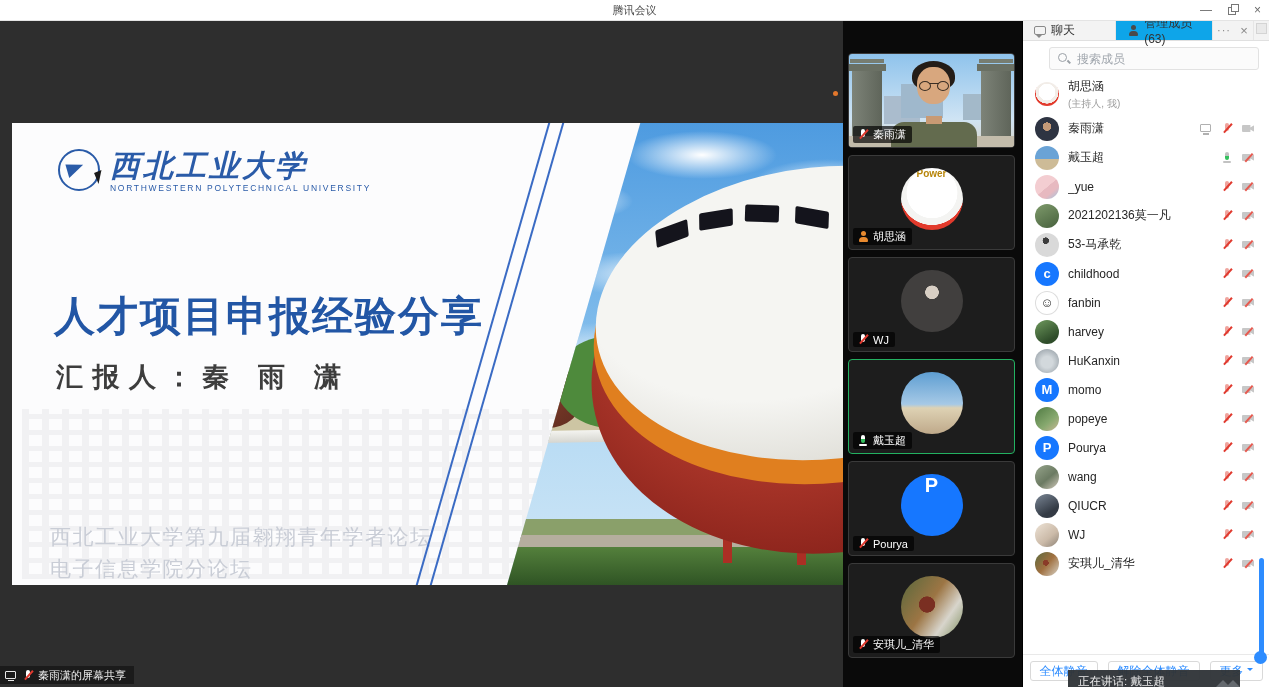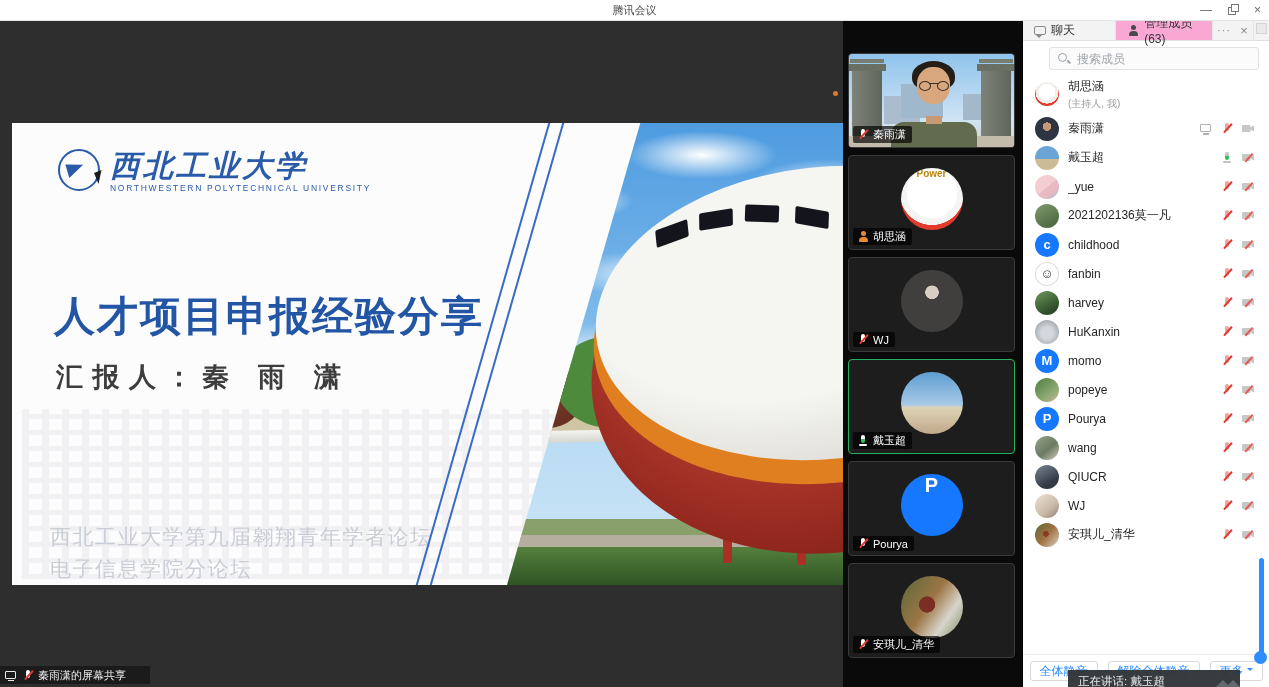--- a/index.html
+++ b/index.html
@@ -44,21 +44,21 @@
   .trs{background:#ab2f24;}
   .belly{left:84px;top:70px;width:470px;height:360px;border-radius:50%;transform:rotate(-6deg);
          background:radial-gradient(ellipse at 42% 32%,#b0392c 0 40%,#8c241c 72%,#6e1a13);}
   .oband{left:86px;top:58px;width:466px;height:302px;border-radius:50%;transform:rotate(-6deg);background:#e07f1f;}
   .fus{left:88px;top:44px;width:460px;height:292px;border-radius:50%;transform:rotate(-6deg);
        background:radial-gradient(ellipse at 38% 36%,#f5f5f2 0 46%,#e3e2dc 70%,#cdccc4);}
   .cw{background:#14141c;height:17px;width:34px;border-radius:2px;}
   .bwin{left:363px;top:112px;width:13px;height:28px;background:#3a6fd8;border-radius:2px;transform:rotate(9deg);}
   
   .share-badge{position:absolute;left:0;bottom:3px;height:16px;background:#1b1b1b;display:flex;align-items:center;gap:3px;
-               padding:1px 24px 1px 4px;color:#f0f0f0;font-size:11px;z-index:40;}
+               padding:1px 8px 1px 4px;color:#f0f0f0;font-size:11px;z-index:40;}
   
   .strip{position:absolute;left:843px;top:20px;width:179px;bottom:0;background:#0a0a0a;padding-top:33px;box-sizing:border-box;}
   .tile{position:relative;width:165px;height:93px;margin:0 6px 7px 5px;background:#1d1d1d;border:1px solid #3a3a3a;border-radius:4px;overflow:hidden;}
   .tile.speaking{border:1.5px solid #23b161;}
   .t-av{position:absolute;left:50%;top:12px;transform:translateX(-50%);width:62px;height:62px;border-radius:50%;
         display:flex;align-items:flex-start;justify-content:center;overflow:hidden;}
   .t-av i{font-style:normal;font-weight:bold;}
   .t-label{position:absolute;left:4px;bottom:4px;display:flex;align-items:center;gap:3px;background:rgba(0,0,0,.68);
            border-radius:2px;padding:1px 6px 1px 3px;color:#fff;font-size:11px;z-index:5;}
   .t-label b{font-weight:normal;}
@@ -78,21 +78,21 @@
       background:linear-gradient(#3a2e24,#3a2e24) center 2px/10px 1px no-repeat;}
   .sc-glasses::before,.sc-glasses::after{content:"";position:absolute;top:0;width:10px;height:8px;border:1.3px solid #3a2e24;border-radius:50%;}
   .sc-glasses::before{left:0;} .sc-glasses::after{right:0;}
   .sc-body{left:42px;bottom:0;width:86px;height:25px;border-radius:13px 13px 0 0;background:#636b4e;}
   .sc-body::before{content:"";position:absolute;left:35px;top:-6px;width:16px;height:8px;background:#c89a74;}
   
   .panel{position:absolute;left:1022px;top:20px;right:0;bottom:0;background:#fff;display:flex;flex-direction:column;border-left:1px solid #000;}
   .tabbar{height:20px;background:#f3f3f3;border-bottom:1px solid #e0e0e0;display:flex;align-items:stretch;flex:none;}
   .tab{display:flex;align-items:center;gap:4px;padding:0 10px;font-size:12px;color:#333;cursor:pointer;border-right:1px solid #e6e6e6;}
   .tab.chat{flex:1;}
-  .tab.members{flex:1.05;background:#f9a8d4;}
+  .tab.members{flex:1.05;background:#0ea5e9;}
   .tb-more{width:22px;display:flex;align-items:center;justify-content:center;color:#888;font-size:11px;letter-spacing:1px;cursor:pointer;}
   .tb-close{width:18px;display:flex;align-items:center;justify-content:center;color:#888;font-size:13px;cursor:pointer;}
   .tb-strip{width:15px;border-left:1px solid #e6e6e6;display:flex;align-items:flex-start;justify-content:center;padding-top:3px;}
   .tb-sq{width:9px;height:9px;background:#e9e9e9;border:1px solid #d4d4d4;}
   .searchwrap{padding:6px 10px 4px 26px;flex:none;}
   .searchbox{height:21px;border:1px solid #e2e2e2;border-radius:3px;background:#fbfbfb;display:flex;align-items:center;padding:0 7px;gap:5px;}
   .searchbox input{border:none;outline:none;background:transparent;font-size:12px;color:#333;width:100%;font-family:inherit;}
   .searchbox input::placeholder{color:#a0a6ad;}
   .mlist{flex:1;overflow:hidden;position:relative;}
   .mrow{height:29px;display:flex;align-items:center;padding:0 14px 0 12px;cursor:pointer;}
@@ -349,20 +349,30 @@
     <span class="m-info">
       <div class="m-name">2021202136莫一凡</div>
     </span>
     <span class="m-icons">
             <span class="ic ic-mic-off"></span>
             <span class="ic ic-cam-off"></span>
           </span>
   </div>
 
 
+  <div class="mrow">
+    <span class="avatar" style="background: radial-gradient(circle at 45% 32%, rgb(60, 60, 60) 0px, rgb(60, 60, 60) 15%, rgb(217, 217, 217) 16%);"></span>
+    <span class="m-info">
+      <div class="m-name">53-马承乾</div>
+    </span>
+    <span class="m-icons">
+            <span class="ic ic-mic-off"></span>
+            <span class="ic ic-cam-off"></span>
+          </span>
+  </div>
 
   <div class="mrow">
     <span class="avatar" style="background: rgb(22, 119, 255); color: rgb(255, 255, 255);">c</span>
     <span class="m-info">
       <div class="m-name">childhood</div>
     </span>
     <span class="m-icons">
             <span class="ic ic-mic-off"></span>
             <span class="ic ic-cam-off"></span>
           </span>

